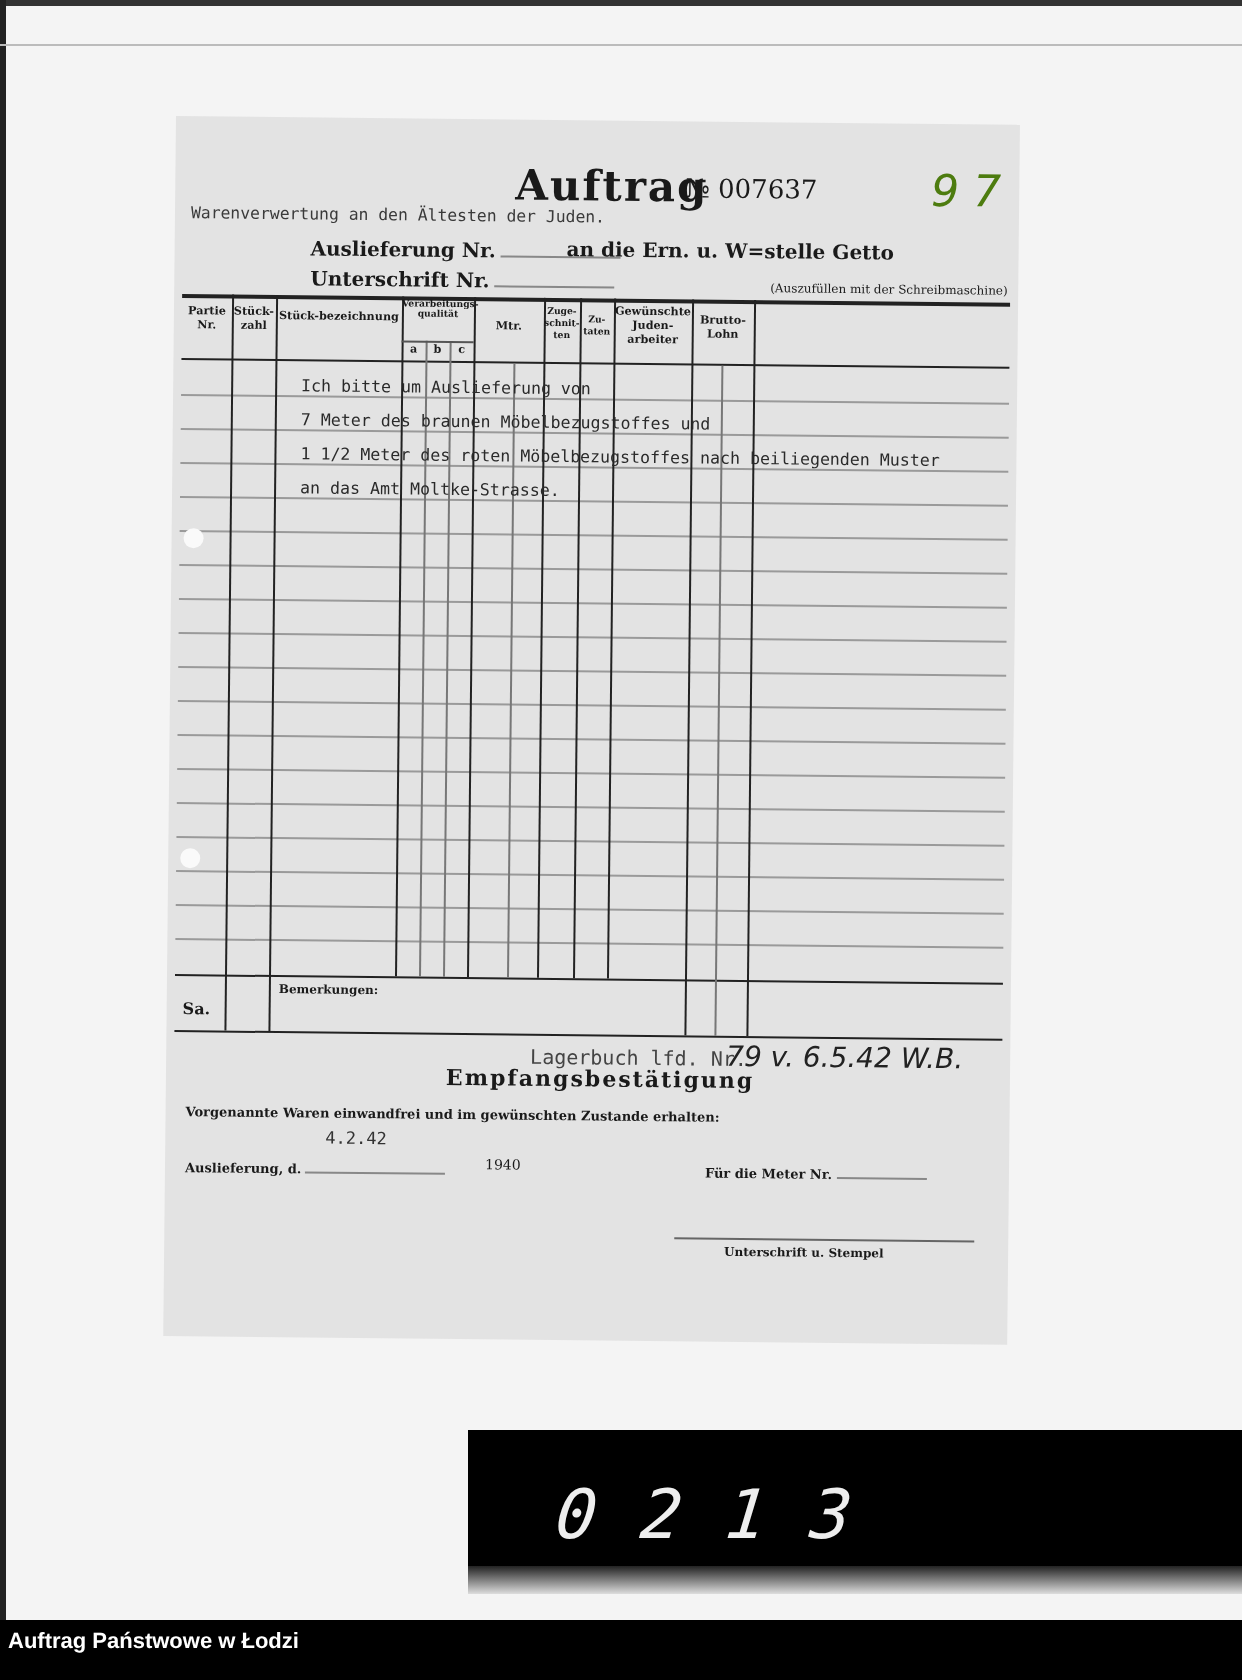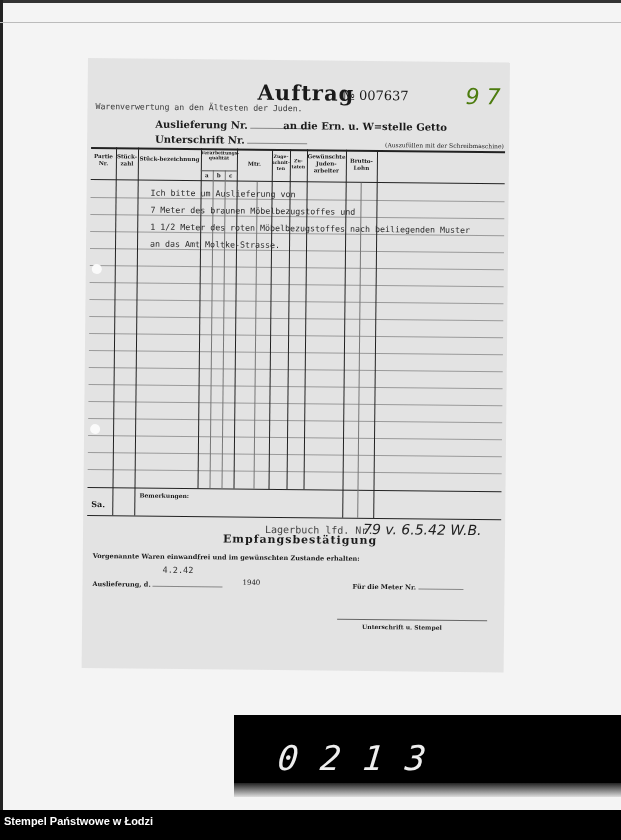--- a/index.html
+++ b/index.html
@@ -146,13 +146,13 @@
   </div>
   <div class="abs sigline"></div>
   <div class="abs sig">Unterschrift u. Stempel</div>
 </div>
 
 <div class="counter-bg"></div>
 <div class="counter-fade"></div>
 <div class="counter">0213</div>
 
 <div class="footer"></div>
-<div class="footer-text">Stempel Państwowe w Łodzi</div>
+<div class="footer-text">Auftrag Państwowe w Łodzi</div>
 
 </body></html>

